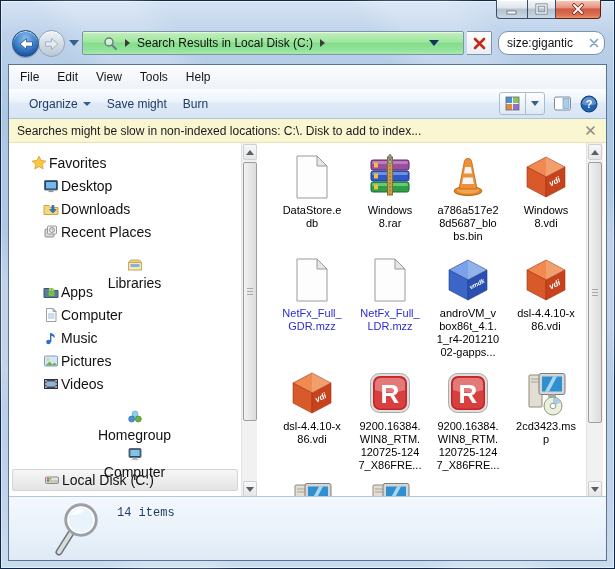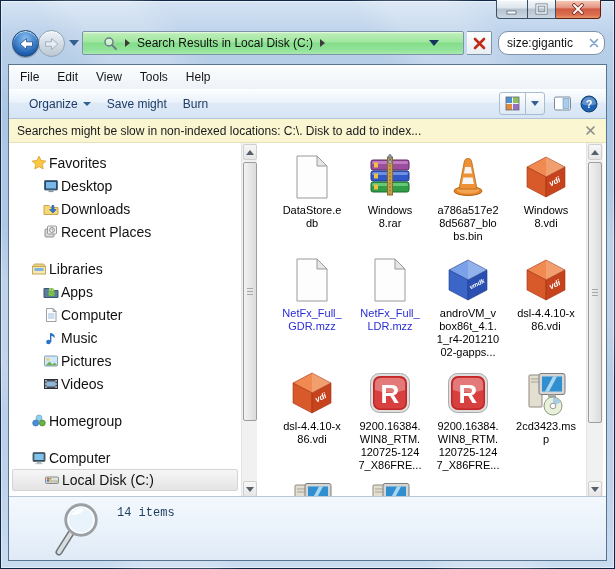--- a/index.html
+++ b/index.html
@@ -60,21 +60,21 @@
   .tb-views .seg+.seg{border-left:1px solid #a9bdd1;}
   .notifbar{position:absolute;left:0;top:54px;right:0;height:24px;background:#f9f6d1;border-bottom:1px solid #e6e2b5;
     display:flex;align-items:center;padding:0 10px 0 8px;}
   .notifbar .txt{font-size:12px;color:#1a1a1a;flex:1;white-space:nowrap;overflow:hidden;}
   
   .main{position:absolute;left:0;top:78px;right:0;height:355px;background:#fff;overflow:hidden;}
   .sidebar{position:absolute;left:0;top:0;width:232px;bottom:0;background:#fff;padding-top:8px;overflow:hidden;}
   .side-item{height:23px;display:flex;align-items:center;gap:2px;font-size:14px;color:#111;border-radius:2px;margin:0 3px;}
   .side-item.l0{padding-left:19px;}
   .side-item.l1{padding-left:31px;}
-  .side-item.gap{margin-top:14px;}
+  .side-item.gap{margin-top:14px;flex-direction:column;}
   .side-item.selected{background:linear-gradient(180deg,#f6f6f6,#e4e4e4);border:1px solid #d4d4d4;height:22px;}
   .side-item .ic{width:16px;height:16px;flex:0 0 16px;display:flex;}
   .scrollbar{position:absolute;top:0;bottom:0;width:17px;background:#f1f1f1;border-left:1px solid #e4e4e4;}
   .sb-side{left:232px;}
   .sb-files{right:3px;}
   .sb-btn{position:absolute;left:1px;right:1px;height:16px;display:flex;align-items:center;justify-content:center;
     background:linear-gradient(180deg,#f7f7f7,#e6e6e6);border:1px solid #cfcfcf;border-radius:2px;}
   .sb-btn.up{top:1px;}.sb-btn.down{bottom:1px;}
   .tri-up{width:0;height:0;border-left:4px solid transparent;border-right:4px solid transparent;border-bottom:5px solid #55606b;}
   .tri-down{width:0;height:0;border-left:4px solid transparent;border-right:4px solid transparent;border-top:5px solid #55606b;}

